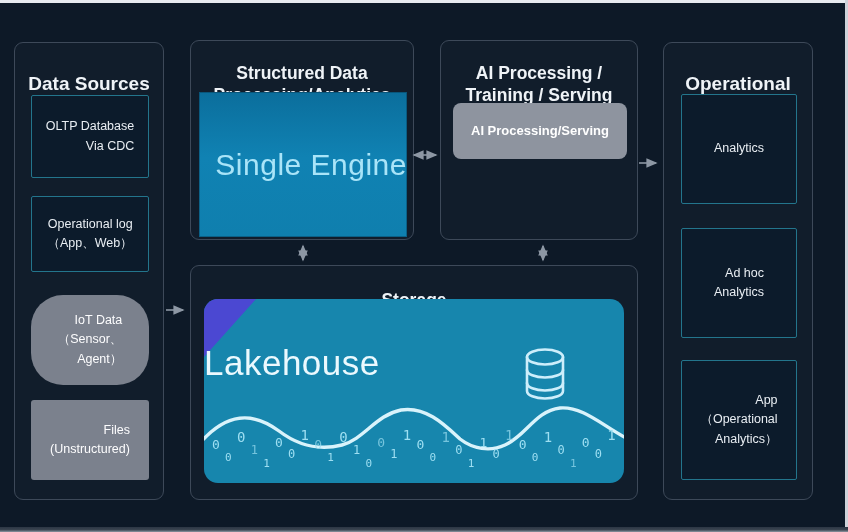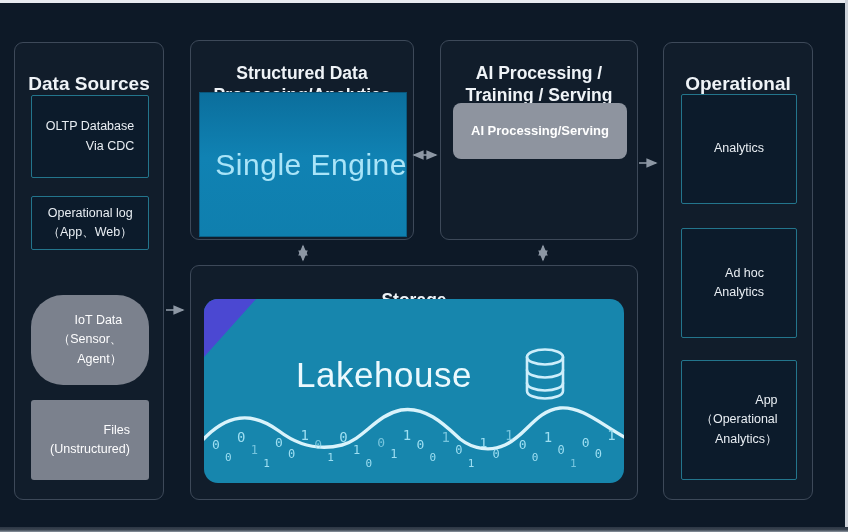--- a/index.html
+++ b/index.html
@@ -37,21 +37,21 @@
   .box{
     position:absolute;box-sizing:border-box;display:flex;align-items:center;
     justify-content:center;text-align:right;white-space:pre-line;
     font-size:12.5px;line-height:1.55;color:#e9eef3;
   }
   .outlined{border:1.3px solid #23758c;background:#0c1b2b;border-radius:2px;}
   .grayfill{background:#7b818d;border-radius:3px;color:#fdfdfe;}
   .aigray{background:#8e949f;border-radius:8px;color:#fff;font-weight:600;font-size:13px;}
   
   .b-oltp{left:16px;top:52px;width:118px;height:83px;}
-  .b-oplog{left:16px;top:153px;width:118px;height:54px;}
+  .b-oplog{left:16px;top:153px;width:118px;height:76px;}
   .b-iot{left:16px;top:252px;width:118px;height:90px;border-radius:32px;}
   .b-files{left:16px;top:357px;width:118px;height:80px;}
   
   .engine{
     position:absolute;left:8px;top:51px;width:208px;height:145px;
     background:linear-gradient(180deg,#0b6e9c 0%,#1082b3 45%,#0f7fae 100%);
     display:flex;align-items:center;justify-content:flex-end;
     box-shadow:inset 0 0 0 1px rgba(6,40,60,0.35);
   }
   .engine-label{font-size:30px;color:#a9e4f8;font-weight:400;letter-spacing:0.5px;}
@@ -65,21 +65,21 @@
   
   .lakehouse{
     position:absolute;left:13px;top:33px;width:420px;height:184px;
     background:#1786ad;border-radius:14px;overflow:hidden;
   }
   .lh-triangle{
     position:absolute;left:0;top:0;width:52px;height:58px;background:#4b48d2;
     clip-path:polygon(0 0,100% 0,0 100%);
   }
   .lh-label{
-    position:absolute;left:0;top:56px;width:360px;text-align:center;
+    position:absolute;left:0;top:44px;width:360px;
     font-size:35px;color:#ebf9fe;font-weight:400;letter-spacing:0.5px;
   }
   .db-icon{position:absolute;left:316px;top:48px;}
   .wave{position:absolute;left:0;bottom:16px;width:420px;height:80px;}
   .digits{
     position:absolute;left:8px;right:8px;bottom:4px;height:52px;
     display:flex;justify-content:space-between;align-items:flex-start;
     font-family:"DejaVu Sans Mono","Liberation Mono",monospace;
     color:#9edff2;pointer-events:none;
   }

